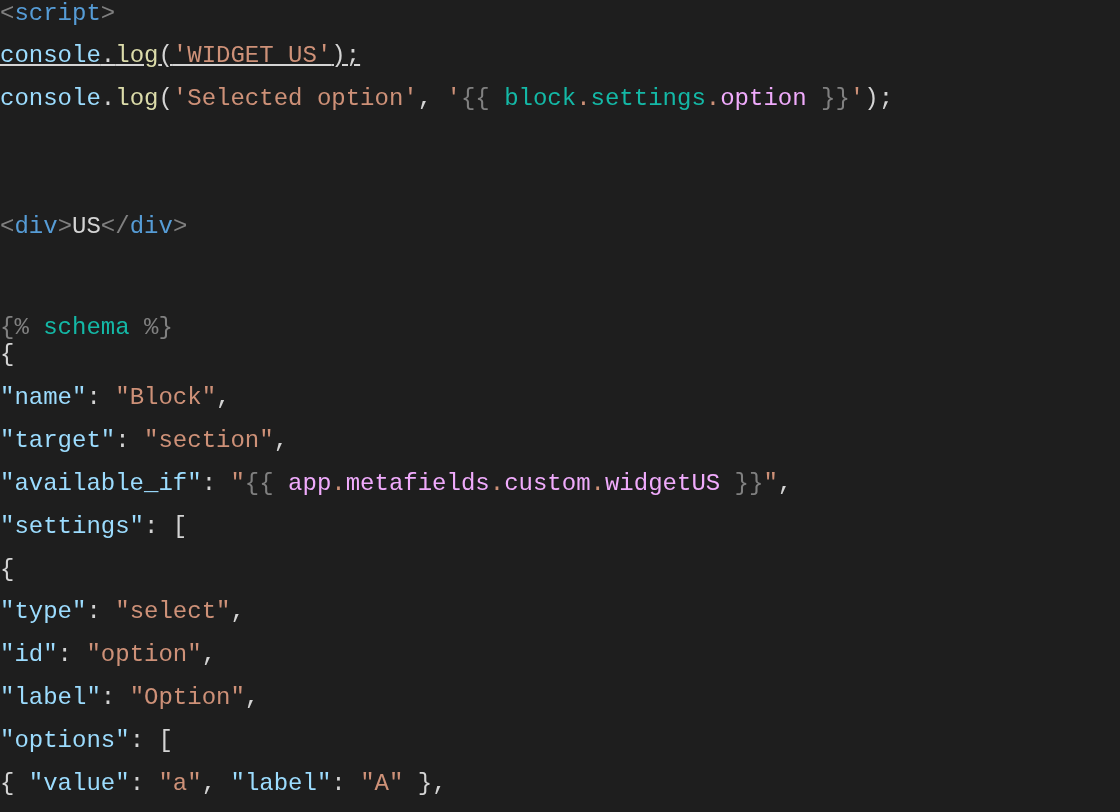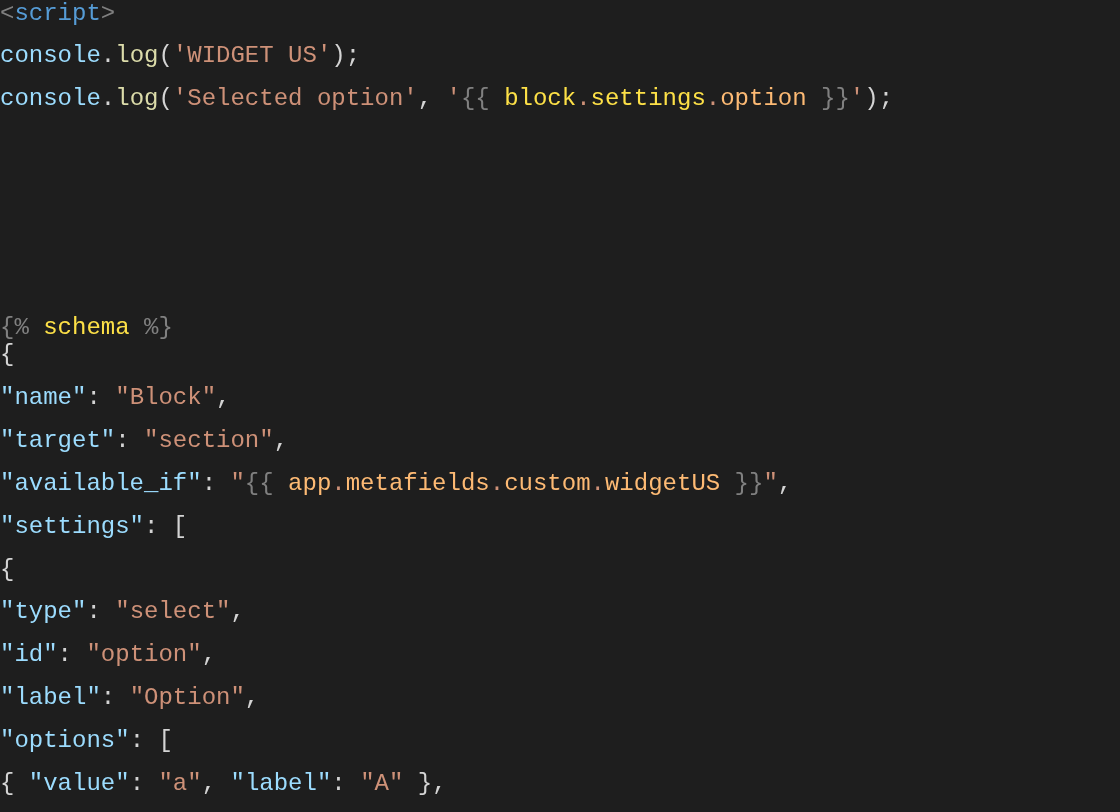--- a/index.html
+++ b/index.html
@@ -14,31 +14,32 @@
     position:absolute; left:0; height:43px; line-height:43px;
     white-space:pre; color:#d4d4d4;
   }
   .tag { color:#569cd6; }
   .punct { color:#808080; }
   .plain { color:#d4d4d4; }
   .ident { color:#9cdcfe; }
   .func { color:#dcdcaa; }
   .str { color:#ce9178; }
   .key { color:#9cdcfe; }
-  .liquid { color:#fde047; }
+  .liquid { color:#14b8a6; }
   .dot { color:#ce9178; }
-  .lvar { color:#fdba74; }
+  .lvar { color:#f0abfc; }
 </style>
 </head>
 <body>
 
 <div class="editor" id="editor">
     <div class="line" style="top: -8px;"><span class="punct">&lt;</span><span class="tag">script</span><span class="punct">&gt;</span></div>
-    <div class="line" style="top: 34px;"><span class="ident">console</span><span class="plain">.</span><span class="func">log</span><span class="plain">(</span><span class="str">'WIDGET US'</span><span class="plain">);</span></div>
+    <div class="line" style="top: 34px; text-decoration: underline;"><span class="ident">console</span><span class="plain">.</span><span class="func">log</span><span class="plain">(</span><span class="str">'WIDGET US'</span><span class="plain">);</span></div>
     <div class="line" style="top: 77px;"><span class="ident">console</span><span class="plain">.</span><span class="func">log</span><span class="plain">(</span><span class="str">'Selected option'</span><span class="plain">, </span><span class="str">'</span><span class="punct">{{ </span><span class="liquid">block</span><span class="dot">.</span><span class="liquid">settings</span><span class="dot">.</span><span class="lvar">option</span><span class="punct"> }}</span><span class="str">'</span><span class="plain">);</span></div>
+    <div class="line" style="top: 205px;"><span class="punct">&lt;</span><span class="tag">div</span><span class="punct">&gt;</span><span class="plain">US</span><span class="punct">&lt;/</span><span class="tag">div</span><span class="punct">&gt;</span></div>
     <div class="line" style="top: 306px;"><span class="punct">{% </span><span class="liquid">schema</span><span class="punct"> %}</span></div>
     <div class="line" style="top: 333px;"><span class="plain">{</span></div>
     <div class="line" style="top: 376px;"><span class="key">"name"</span><span class="plain">: </span><span class="str">"Block"</span><span class="plain">,</span></div>
     <div class="line" style="top: 419px;"><span class="key">"target"</span><span class="plain">: </span><span class="str">"section"</span><span class="plain">,</span></div>
     <div class="line" style="top: 462px;"><span class="key">"available_if"</span><span class="plain">: </span><span class="str">"</span><span class="punct">{{ </span><span class="lvar">app</span><span class="dot">.</span><span class="lvar">metafields</span><span class="dot">.</span><span class="lvar">custom</span><span class="dot">.</span><span class="lvar">widgetUS</span><span class="punct"> }}</span><span class="str">"</span><span class="plain">,</span></div>
     <div class="line" style="top: 505px;"><span class="key">"settings"</span><span class="plain">: [</span></div>
     <div class="line" style="top: 548px;"><span class="plain">{</span></div>
     <div class="line" style="top: 590px;"><span class="key">"type"</span><span class="plain">: </span><span class="str">"select"</span><span class="plain">,</span></div>
     <div class="line" style="top: 633px;"><span class="key">"id"</span><span class="plain">: </span><span class="str">"option"</span><span class="plain">,</span></div>
     <div class="line" style="top: 676px;"><span class="key">"label"</span><span class="plain">: </span><span class="str">"Option"</span><span class="plain">,</span></div>

